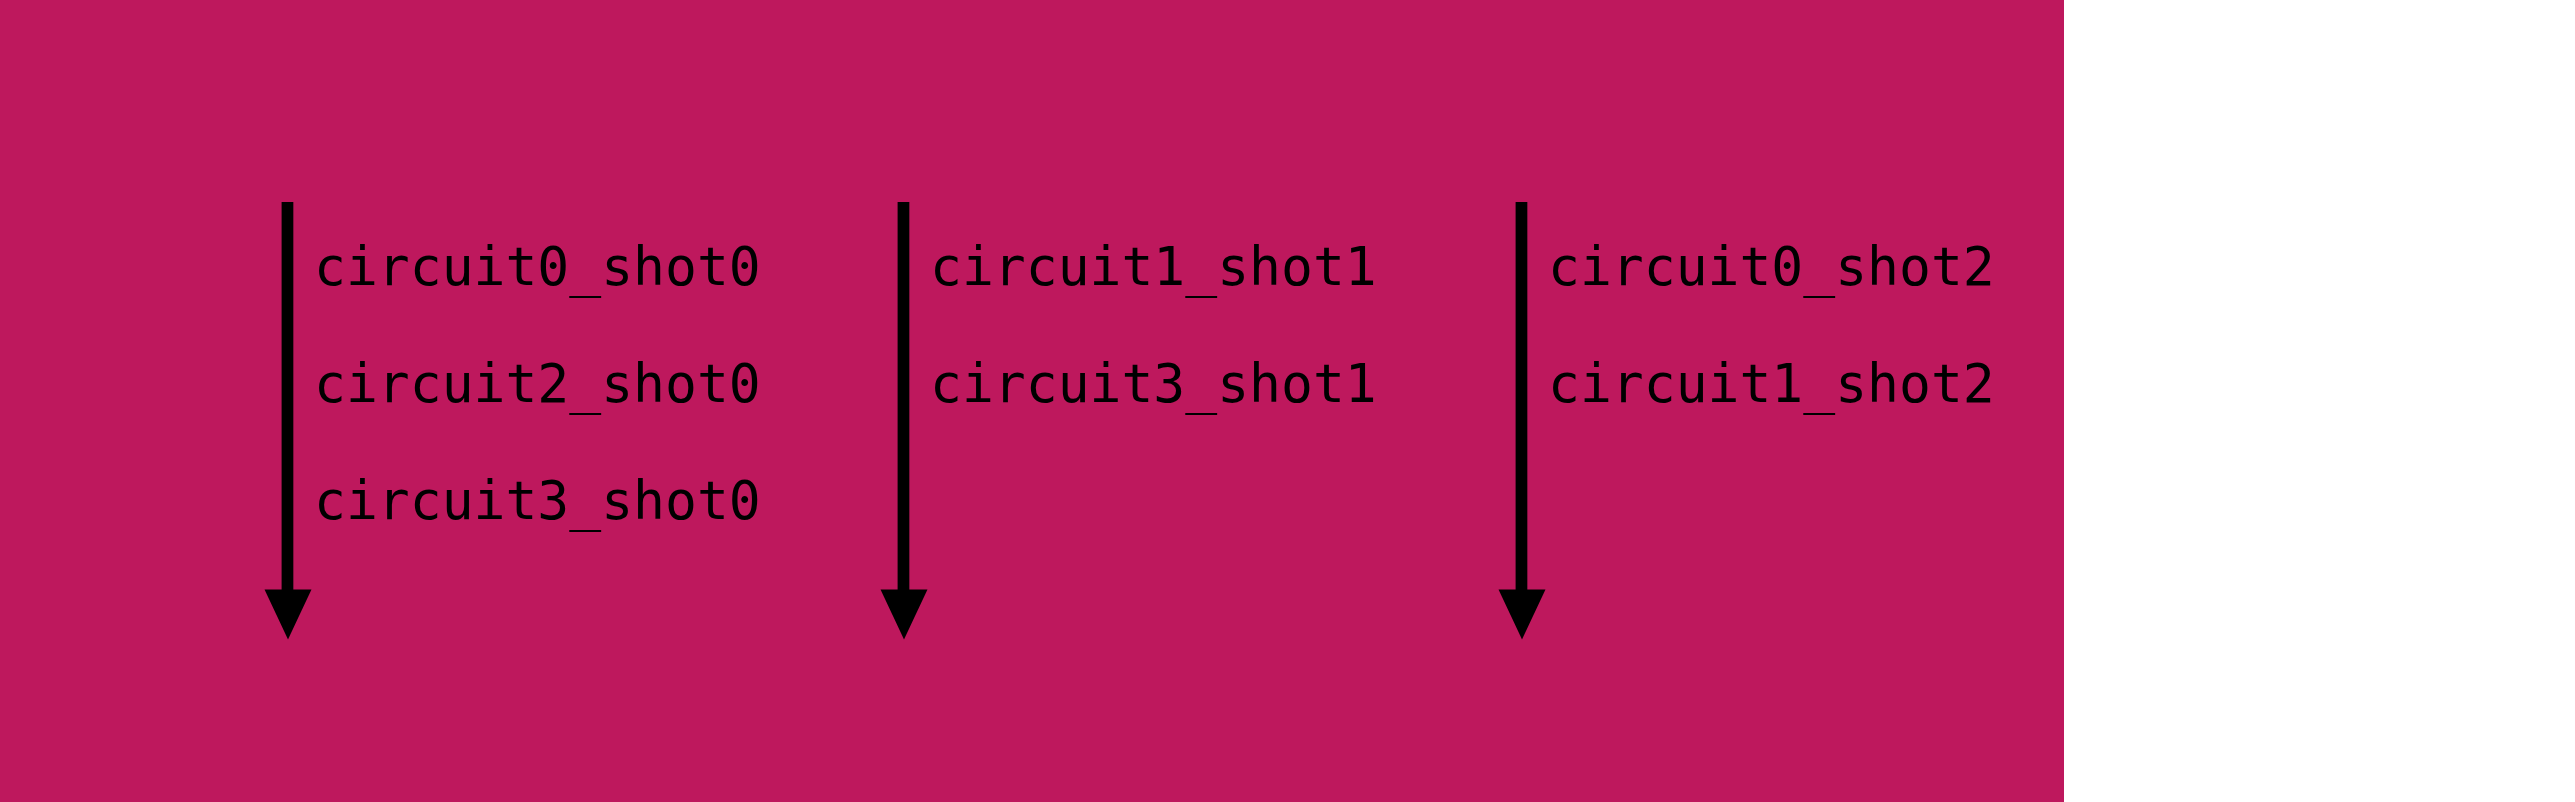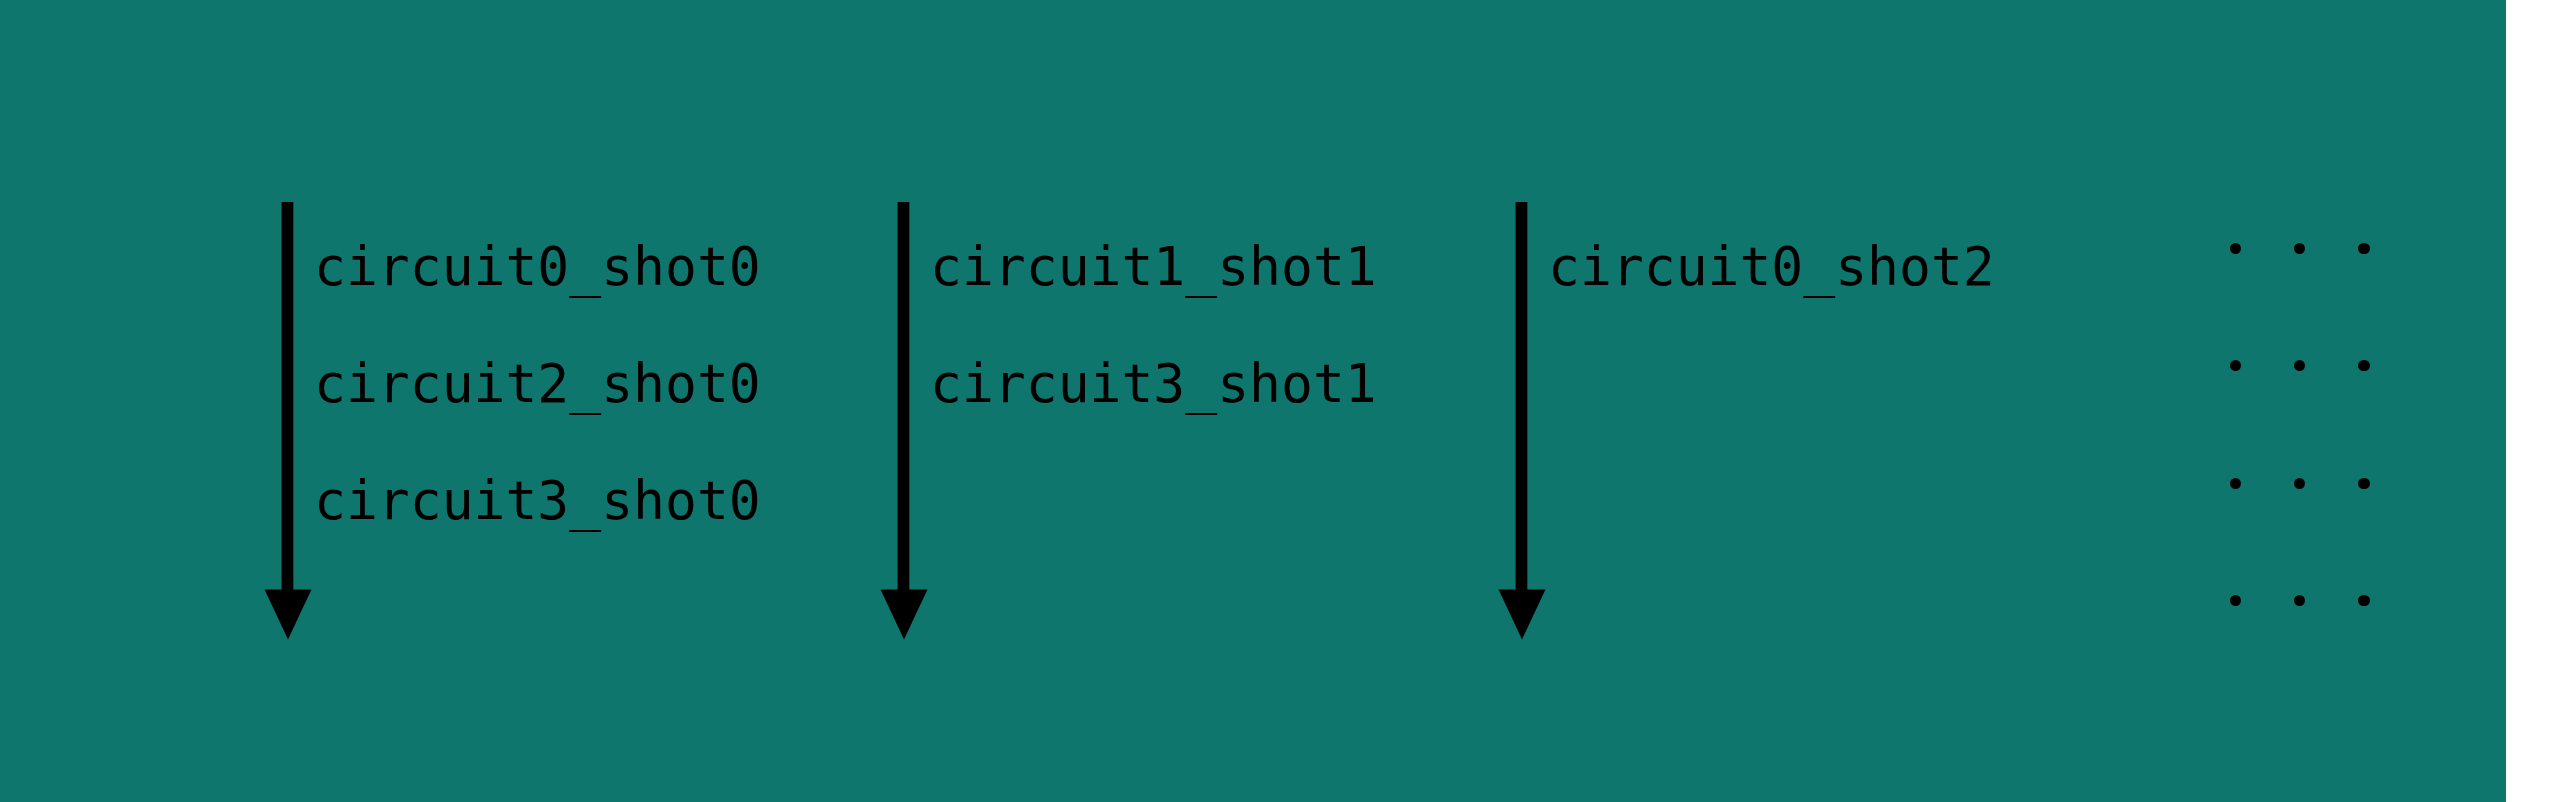--- a/index.html
+++ b/index.html
@@ -6,23 +6,23 @@
   html, body {
     margin: 0;
     padding: 0;
     background: #ffffff;
   }
   body {
     font-family: "DejaVu Sans Mono", "Liberation Mono", monospace;
   }
   #canvas {
     position: relative;
-    width: 2506px;
+    width: 2064px;
     height: 803px;
-    background: #0f766e;
+    background: #be185d;
     overflow: hidden;
     text-decoration: underline;
   }
   
   .column {
     position: absolute;
     top: 0;
     height: 803px;
   }
   .arrow-svg {
@@ -95,20 +95,21 @@
     </div>
   </div>
 
   <div class="column" style="left:1490px;">
     <svg class="arrow-svg" viewBox="0 0 120 840" preserveAspectRatio="none" aria-hidden="true">
       <rect x="48" y="0" width="22" height="738" fill="#000000"></rect>
       <polygon points="16,728 104,728 60,822" fill="#000000"></polygon>
     </svg>
     <div class="labels">
       <div class="label-row">circuit0_shot2</div>
+      <div class="label-row">circuit1_shot2</div>
     </div>
   </div>
 
   <div id="ellipsis-column" style="left:2230px;">
     <div class="ellipsis-row" style="top:243px;">
       <span class="ellipsis-dot"></span>
       <span class="ellipsis-dot"></span>
       <span class="ellipsis-dot"></span>
     </div>
     <div class="ellipsis-row" style="top:360px;">

